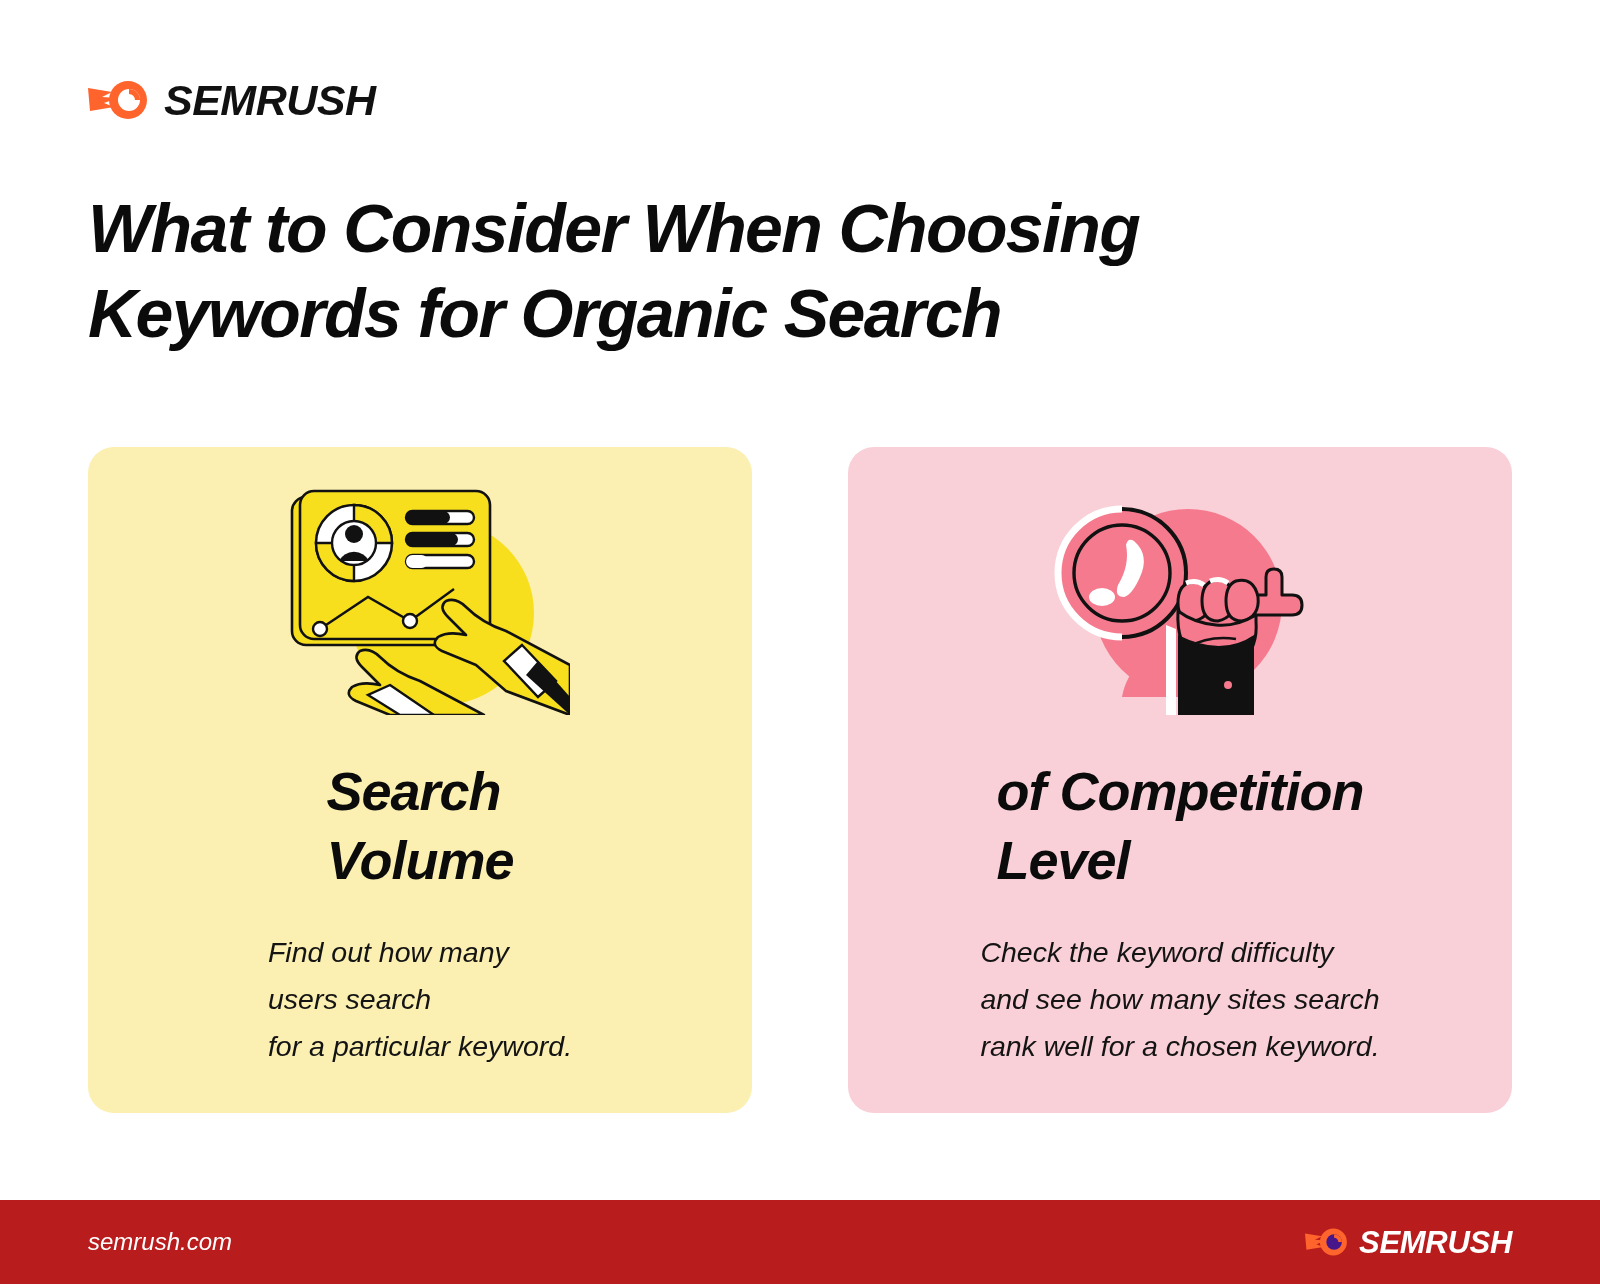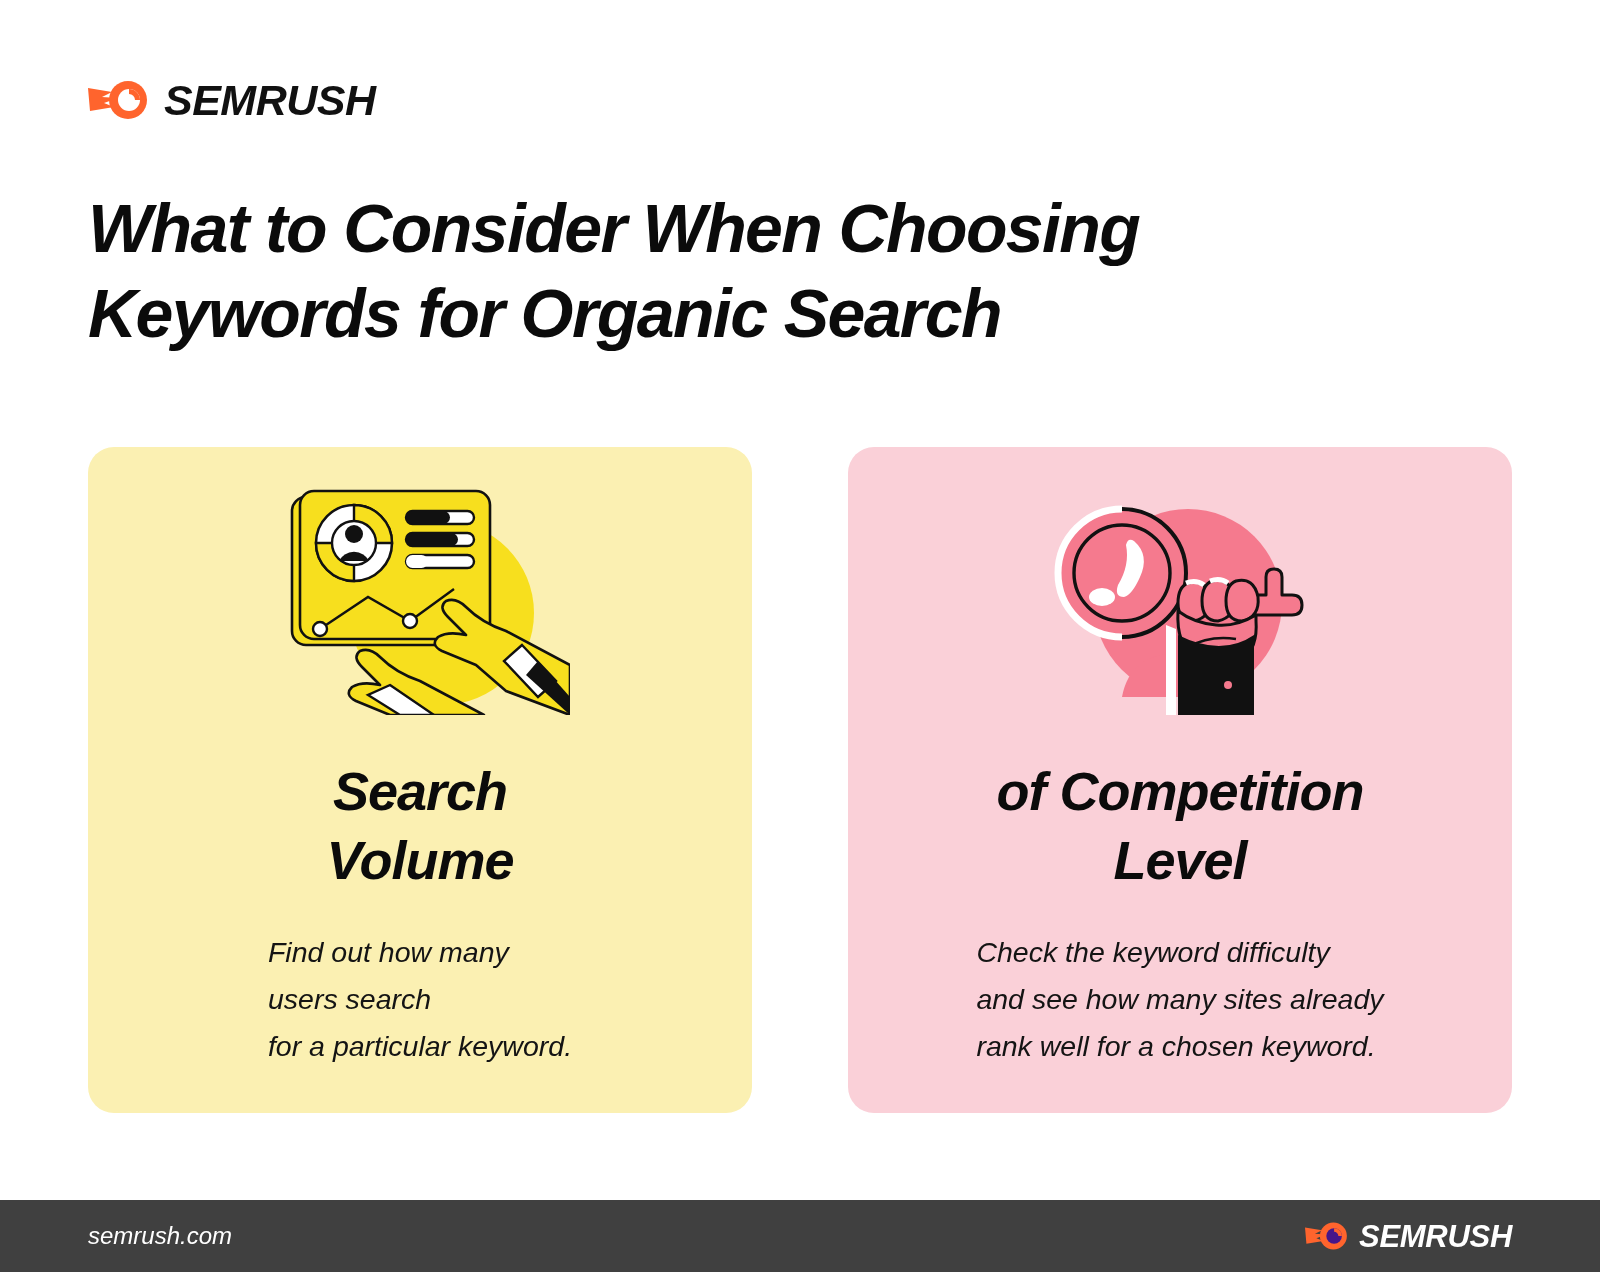--- a/index.html
+++ b/index.html
@@ -29,34 +29,34 @@
            display:flex; justify-content:space-between; }
   .card { width:664px; height:666px; border-radius:26px; position:relative;
           display:flex; flex-direction:column; align-items:center; }
   .card.yellow { background:#fbf0b2; }
   .card.pink   { background:#fad0d8; }
 
   .illus { width:300px; height:230px; margin-top:38px; position:relative; }
   .illus svg { width:100%; height:100%; display:block; }
 
   .card-heading {
-    margin-top:42px; text-align:center; font-size:54px; font-weight:bold;
+    margin-top:42px; text-align:left; font-size:54px; font-weight:bold;
     line-height:1.28; letter-spacing:-1px; color:#0b0b0b;
   }
   .card-heading .ln { display:block; }
 
   .card-body {
     margin-top:34px; font-size:28.5px; line-height:1.65;
     color:#141414; font-weight:normal;
   }
   .card-body .ln { display:block; }
 
   
-  .footer { position:absolute; left:0; top:1200px; width:1600px; height:72px;
-            background:#404040; display:flex; align-items:center;padding-left:29px; }
+  .footer { position:absolute; left:0; top:1200px; width:1600px; height:84px;
+            background:#b91c1c; display:flex; align-items:center;padding-left:29px; }
   .footer-url { position:absolute; left:88px; color:#ffffff; font-size:24px; }
   .footer-logo { position:absolute; right:88px; display:flex; align-items:center; gap:10px; }
   .footer-logo .comet-sm { width:44px; height:32px; display:block; }
   .footer-word { font-size:31px; font-weight:bold; color:#ffffff; letter-spacing:-0.3px; line-height:1; }
 </style>
 </head>
 <body>
 
 <div class="page">
 
@@ -161,21 +161,21 @@
           <circle cx="198" cy="200" r="4" fill="#F57A8E"></circle>
           <path d="M146 144 L146 230 L136 230 L136 140 Z" fill="#fff"></path>
         </svg>
       </div>
       <div class="card-heading">
         <span class="ln">of Competition</span>
         <span class="ln">Level</span>
       </div>
       <div class="card-body">
         <span class="ln">Check the keyword difficulty</span>
-        <span class="ln">and see how many sites already</span>
+        <span class="ln">and see how many sites search</span>
         <span class="ln">rank well for a chosen keyword.</span>
       </div>
     </div>
 
   </div>
 
   <div class="footer">
     <span class="footer-url">semrush.com</span>
     <div class="footer-logo">
       <span>

